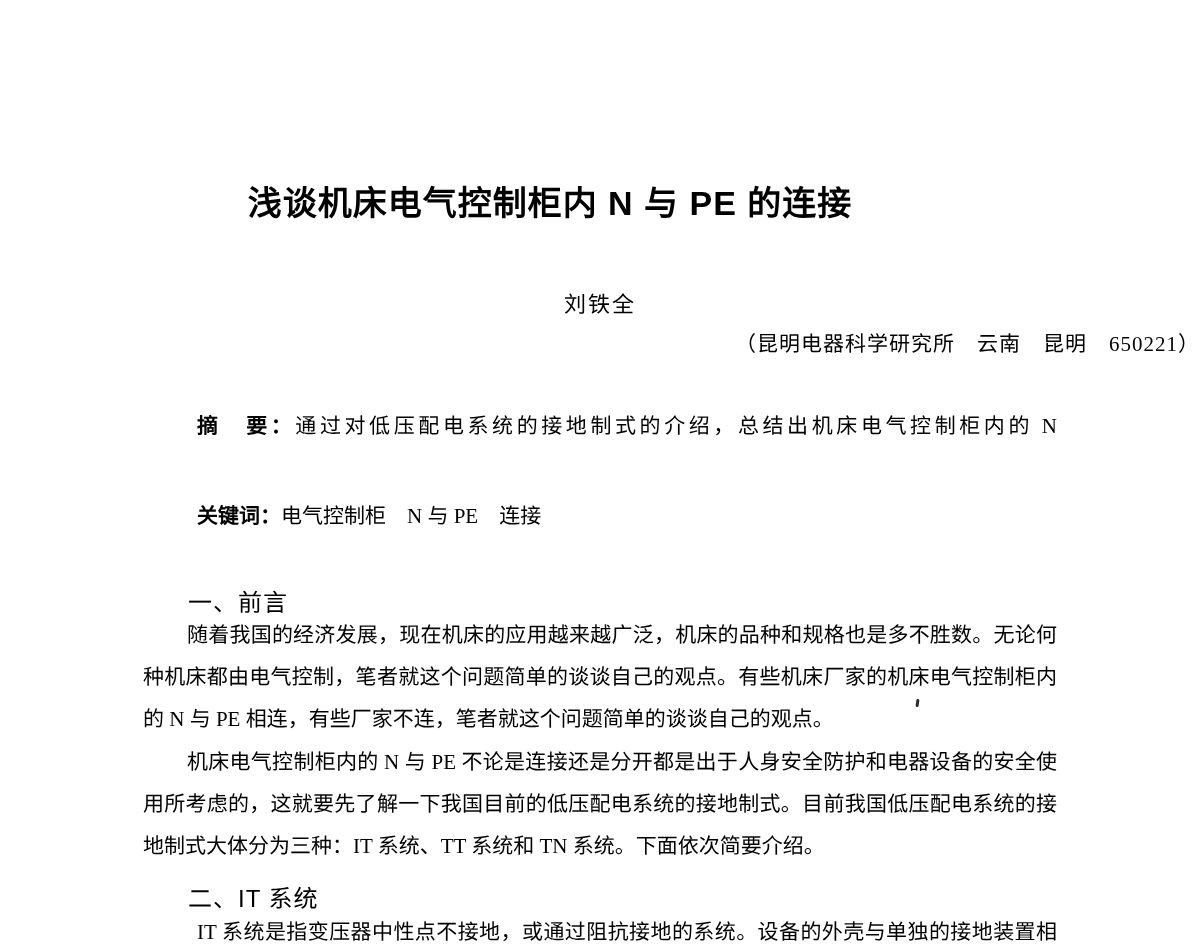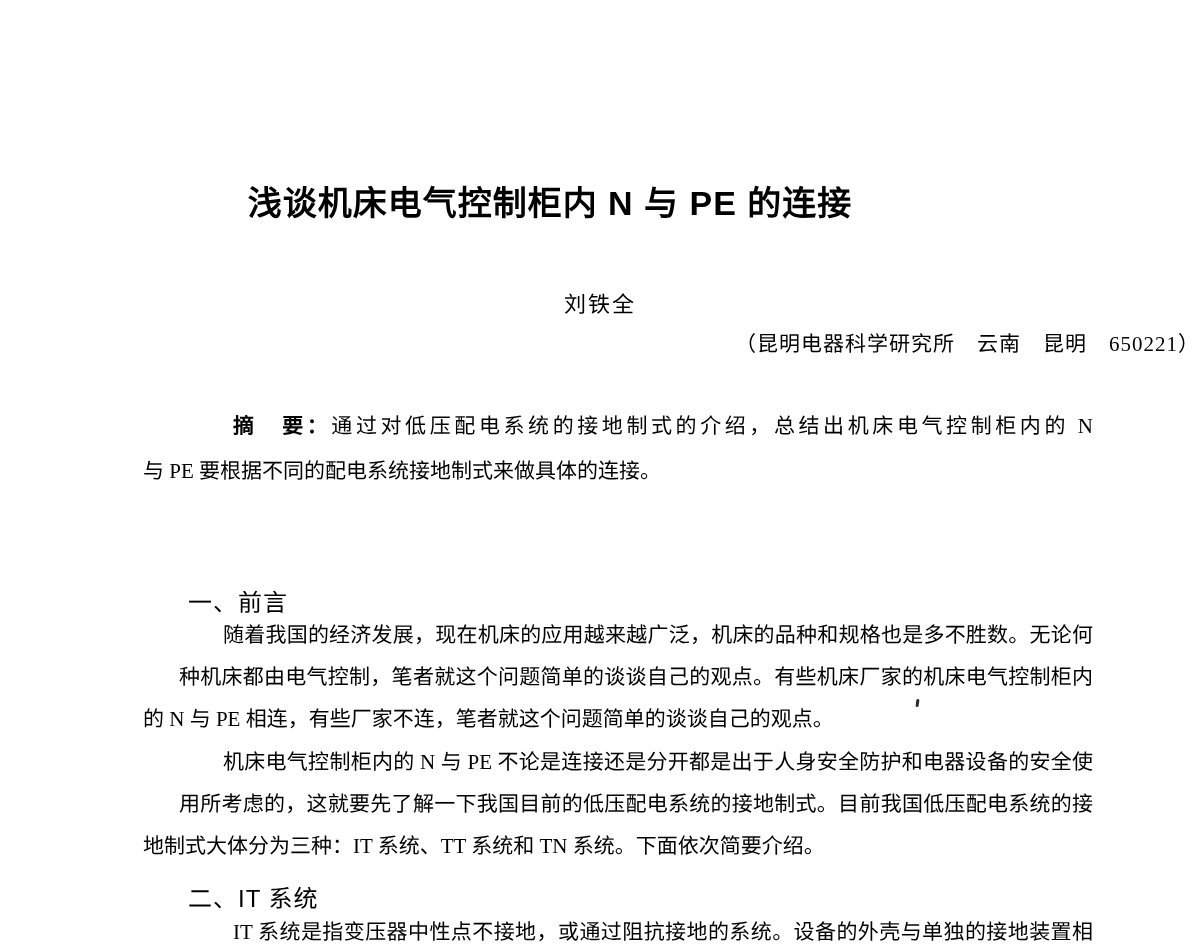--- a/index.html
+++ b/index.html
@@ -55,21 +55,20 @@
     left: 143px;
     width: 914px;
     font-size: 21px;
     line-height: 27px;
     white-space: normal;
   }
   
   .just {
     text-align: justify;
     text-align-last: justify;
-    margin-left: 36px;
   }
   
   .ind44 { padding-left: 44px; width: 870px; }
   .ind54 { padding-left: 54px; width: 860px; }
   .heading {
     position: absolute;
     left: 188px;
     font-family: "Liberation Sans", "DejaVu Sans", sans-serif;
     font-weight: normal;
     font-size: 24px;
@@ -95,22 +94,22 @@
 <div class="page">
 
   <h1 class="title">浅谈机床电气控制柜内 N 与 PE 的连接</h1>
 
   <div class="author">刘铁全</div>
 
   <div class="affiliation">（昆明电器科学研究所　云南　昆明　650221）</div>
 
   <div class="line just ind54" style="top:413px"><span class="bold-label">摘　要：</span><span>通过对低压配电系统的接地制式的介绍，总结出机床电气控制柜内的 N</span></div>
 
-  <div class="line" style="top:458px">与 PE 要根据不同的配电系统接地制式来做具体的连接。</div>
 
+  <div class="line ind54" style="top:503px"><span class="bold-label">关键词：</span><span>电气控制柜　N 与 PE　连接</span></div>
 
   <div class="heading" style="top:577px">一、前言</div>
 
   <div class="line just ind44" style="top:622px">随着我国的经济发展，现在机床的应用越来越广泛，机床的品种和规格也是多不胜数。无论何</div>
   <div class="line just" style="top:664px">种机床都由电气控制，笔者就这个问题简单的谈谈自己的观点。有些机床厂家的机床电气控制柜内</div>
   <div class="line" style="top:706px">的 N 与 PE 相连，有些厂家不连，笔者就这个问题简单的谈谈自己的观点。</div>
   <div class="line just ind44" style="top:749px">机床电气控制柜内的 N 与 PE 不论是连接还是分开都是出于人身安全防护和电器设备的安全使</div>
   <div class="line just" style="top:791px">用所考虑的，这就要先了解一下我国目前的低压配电系统的接地制式。目前我国低压配电系统的接</div>
   <div class="line" style="top:833px">地制式大体分为三种：IT 系统、TT 系统和 TN 系统。下面依次简要介绍。</div>
 

